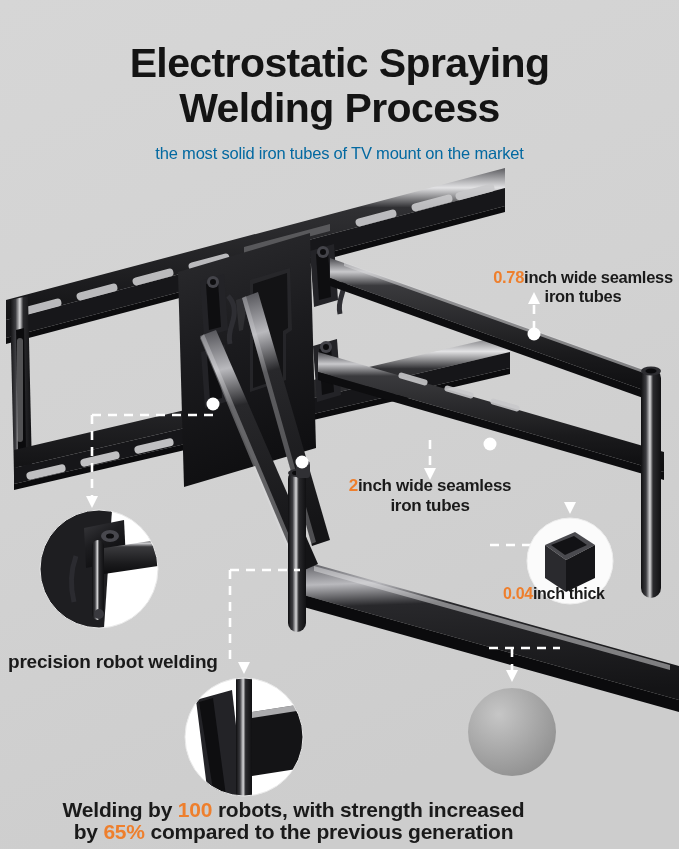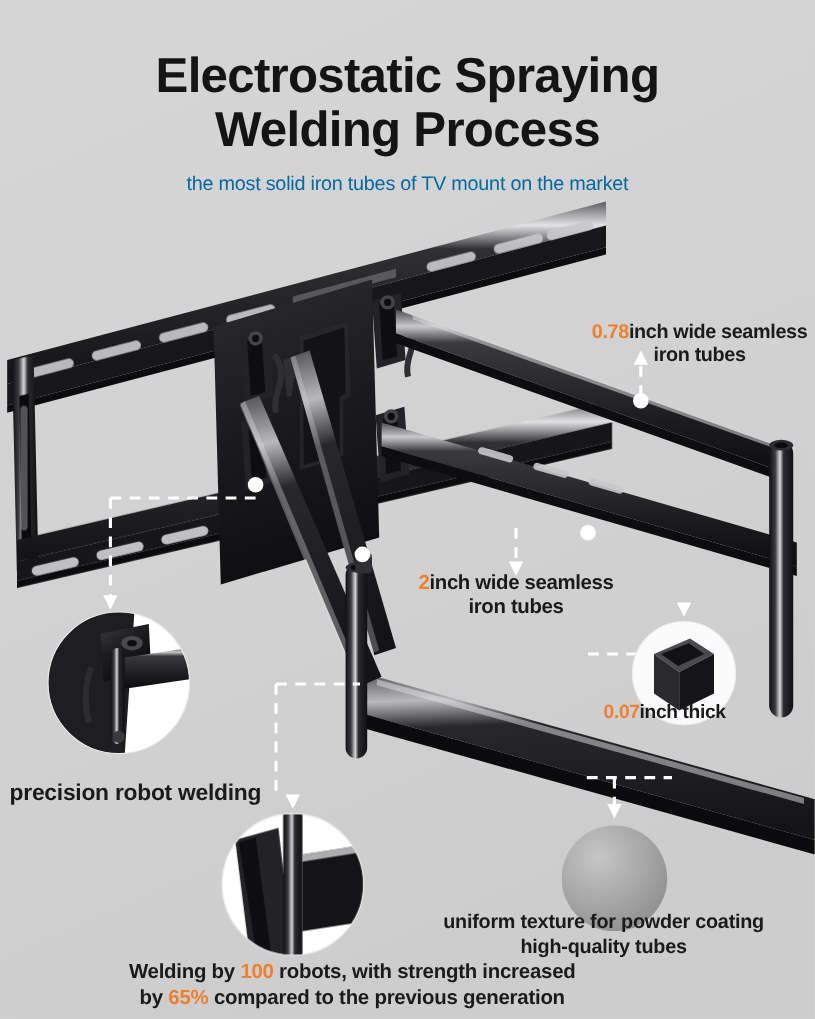--- a/index.html
+++ b/index.html
@@ -32,21 +32,21 @@
   .anno-2{left:330px;top:476px;font-size:17px;line-height:20px;width:200px;text-align:center;}
   .anno-2 .l1{text-align:center;}
   .anno-006{left:503px;top:584px;font-size:16px;line-height:19px;white-space:nowrap;}
 
   .plain{position:absolute;color:#1a1a1a;font-weight:bold;letter-spacing:-0.2px;}
   .anno-weld{left:8px;top:651px;font-size:19px;white-space:nowrap;}
   .anno-powder{left:330px;top:758px;font-size:16.5px;line-height:21px;width:346px;text-align:center;}
 
   .footer{
     position:absolute;left:0;top:799px;width:587px;text-align:center;
-    font-size:17px;line-height:22px;font-weight:bold;color:#1a1a1a;letter-spacing:-0.2px;
+    font-size:21px;line-height:22px;font-weight:bold;color:#1a1a1a;letter-spacing:-0.2px;
   }
   .footer .num{color:#ee7f2d;}
 
   .svgwrap{position:absolute;left:0;top:0;width:679px;height:849px;}
 </style>
 </head>
 <body>
 
 <div id="stage">
 
@@ -313,28 +313,24 @@
     <div class="l1"><span class="num">0.78</span><span>inch wide seamless</span></div>
     <div>iron tubes</div>
   </div>
 
   <div class="anno anno-2">
     <div class="l1"><span class="num">2</span><span>inch wide seamless</span></div>
     <div>iron tubes</div>
   </div>
 
   <div class="anno anno-006">
-    <span class="num">0.07</span><span>inch thick</span>
+    <span class="num">0.04</span><span>inch thick</span>
   </div>
 
   <div class="plain anno-weld">precision robot welding</div>
 
-  <div class="plain anno-powder">
-    <div>uniform texture for powder coating</div>
-    <div>high-quality tubes</div>
-  </div>
 
   <div class="footer">
     <div><span>Welding by </span><span class="num">100</span><span> robots, with strength increased</span></div>
     <div><span>by </span><span class="num">65%</span><span> compared to the previous generation</span></div>
   </div>
 
 </div>
 
 </body></html>

